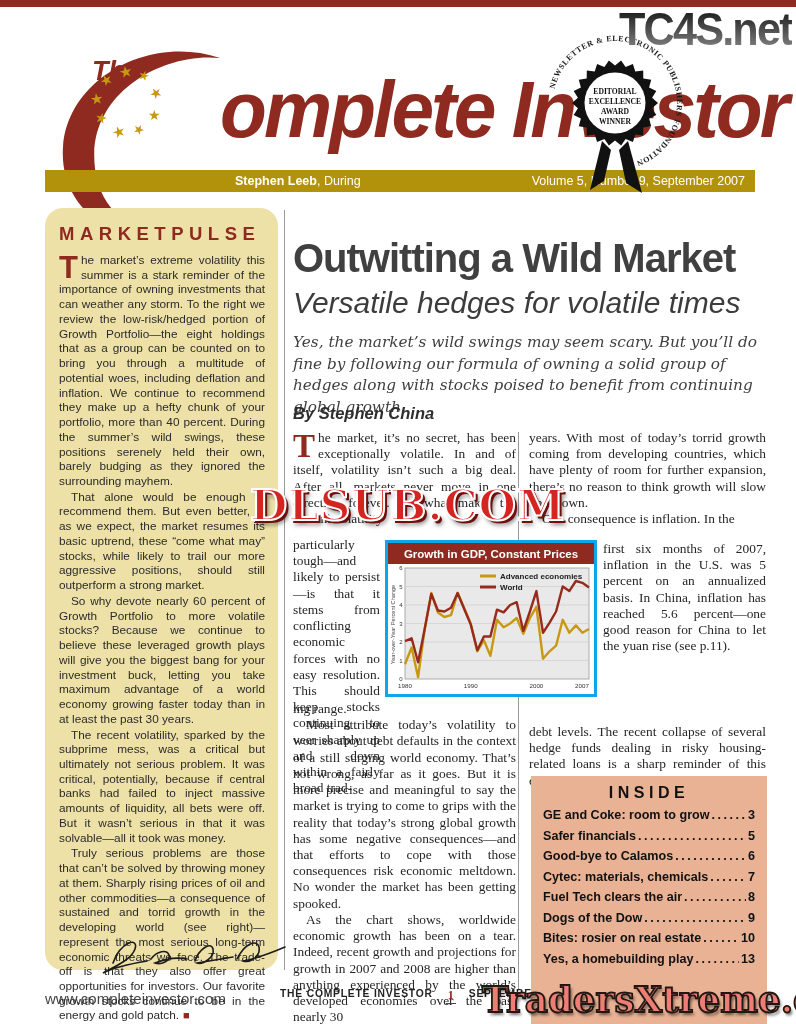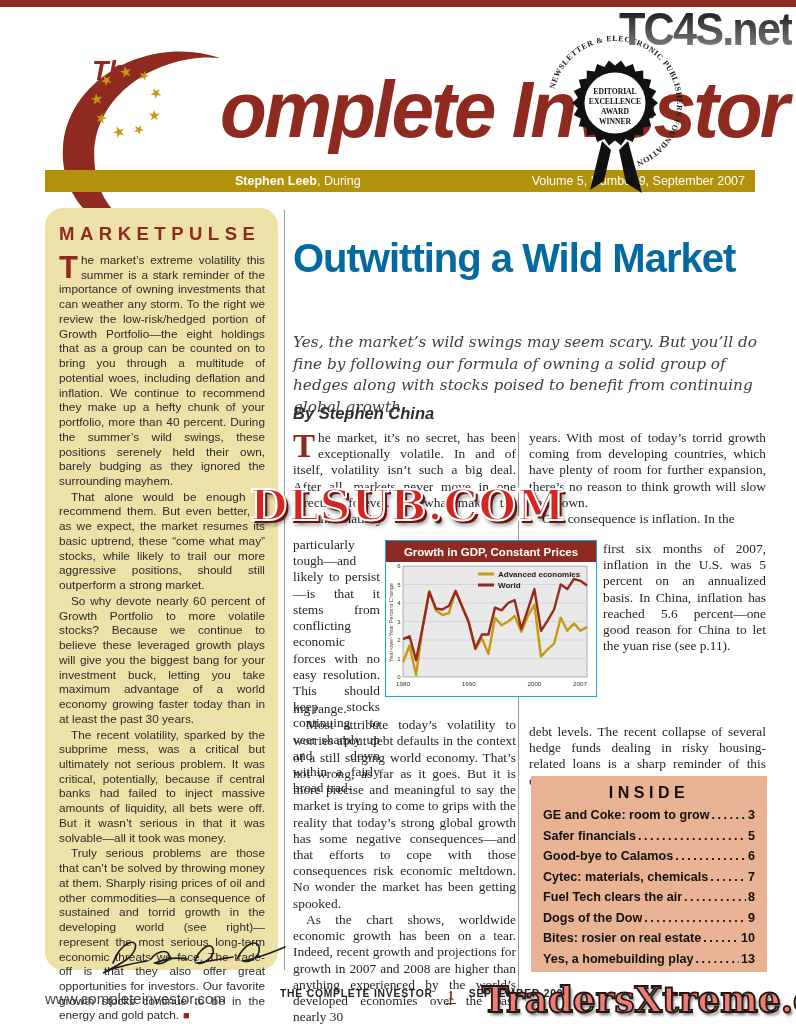--- a/index.html
+++ b/index.html
@@ -51,21 +51,21 @@
   .mp-drop{float:left;color:#8e2a1f;font-weight:bold;font-size:31px;line-height:.85;
     padding:2px 3px 0 0;}
   .end-mark{color:#8e2a1f;font-size:11px;padding-left:4px;}
   .signature{left:95px;top:933px;width:195px;height:44px;z-index:3;}
 
   
   .vrule1{left:284px;top:210px;width:1px;height:760px;background:#9a9a9a;}
   .vrule2{left:518px;top:432px;width:1px;height:558px;background:#9a9a9a;}
 
   
-  .headline{left:293px;top:236px;width:480px;color:#0369a1;font-weight:bold;
+  .headline{left:293px;top:236px;width:480px;color:#404040;font-weight:bold;
     font-size:40px;letter-spacing:-1px;white-space:nowrap;}
   .deck{left:293px;top:286px;width:480px;color:#3c3c3c;font-style:italic;font-size:30px;
     font-weight:normal;white-space:nowrap;letter-spacing:0px;}
   .intro{left:293px;top:332px;width:468px;font-family:"DejaVu Serif",serif;
     font-style:italic;font-size:15.3px;line-height:1.42;color:#3f3f3f;}
   .byline{left:293px;top:404px;font-weight:bold;font-style:italic;font-size:16.5px;color:#2e2e2e;}
 
   
   .bodytext{font-family:"Liberation Serif",serif;font-size:13.4px;line-height:1.21;
     color:#262626;text-align:justify;}
@@ -75,28 +75,28 @@
   .seg-r1{left:529px;top:430px;width:237px;}
   .seg-r2{left:603px;top:541px;width:163px;}
   .seg-r3{left:529px;top:724px;width:237px;}
   .bodytext p{margin:0;}
   .bodytext p + p{text-indent:13px;}
   .body-drop{float:left;color:#8e2a1f;font-weight:bold;font-size:33px;line-height:.8;
     padding:3px 3px 0 0;font-family:"Liberation Serif",serif;}
 
   
   .chart-box{left:385px;top:540px;width:212px;height:157px;background:#fff;
-    border:1px solid #0ea5e9;box-sizing:border-box;z-index:6;}
+    border:3px solid #0ea5e9;box-sizing:border-box;z-index:6;}
   .chart-title{height:21px;background:#8e2a1f;color:#fff;font-weight:bold;font-size:11.5px;
     display:flex;align-items:center;justify-content:center;letter-spacing:0px;}
   .chart-plot{position:relative;width:100%;height:134px;text-align:center;}
   .chart-plot svg{position:absolute;left:0;top:0;}
 
   
-  .inside{left:531px;top:776px;width:236px;height:196px;background:#e9b294;
+  .inside{left:531px;top:776px;width:236px;height:248px;background:#e9b294;
     box-sizing:border-box;padding:8px 12px 8px 12px;z-index:2;}
   .inside-title{text-align:center;font-weight:bold;font-size:16px;letter-spacing:4.5px;
     color:#111;margin-bottom:6px;}
   .toc-row{display:flex;align-items:baseline;font-weight:bold;font-size:12.6px;color:#111;
     height:20.5px;}
   .toc-dots{flex:1;overflow:hidden;white-space:nowrap;letter-spacing:2.5px;margin:0 2px;}
   .toc-page{}
 
   
   .footer-url{left:45px;top:990px;font-size:15px;color:#444;}
@@ -177,20 +177,21 @@
       <path d="M56 26 C62 18, 72 16, 74 22 C76 28, 66 32, 60 30 C70 26, 82 24, 92 26"></path>
       <path d="M100 28 C104 16, 116 8, 118 16 C120 24, 108 32, 102 30 C112 28, 128 26, 138 24"></path>
       <path d="M142 26 C150 10, 162 6, 164 14 C166 24, 154 30, 148 28 C158 26, 176 20, 190 14"></path>
     </g>
   </svg>
 
   <div class="abs vrule1"></div>
   <div class="abs vrule2"></div>
 
   <div class="abs headline">Outwitting a Wild Market</div>
+  <div class="abs deck">Versatile hedges for volatile times</div>
   <div class="abs intro">Yes, the market’s wild swings may seem scary. But you’ll do fine by following our formula of owning a solid group of hedges along with stocks poised to benefit from continuing global growth.</div>
   <div class="abs byline">By Stephen China</div>
 
   <div class="abs bodytext seg-l1">
     <p><span class="body-drop">T</span><span>he market, it’s no secret, has been exceptionally volatile. In and of itself, volatility isn’t such a big deal. After all, markets never move in one direction forever. But what makes the current volatility</span></p>
   </div>
   <div class="abs bodytext seg-l2">
     <p>particularly tough—and likely to persist—is that it stems from conflicting economic forces with no easy resolution. This should keep stocks continuing to veer sharply up and down within a fairly broad trad-</p>
   </div>
   <div class="abs bodytext seg-l3">

